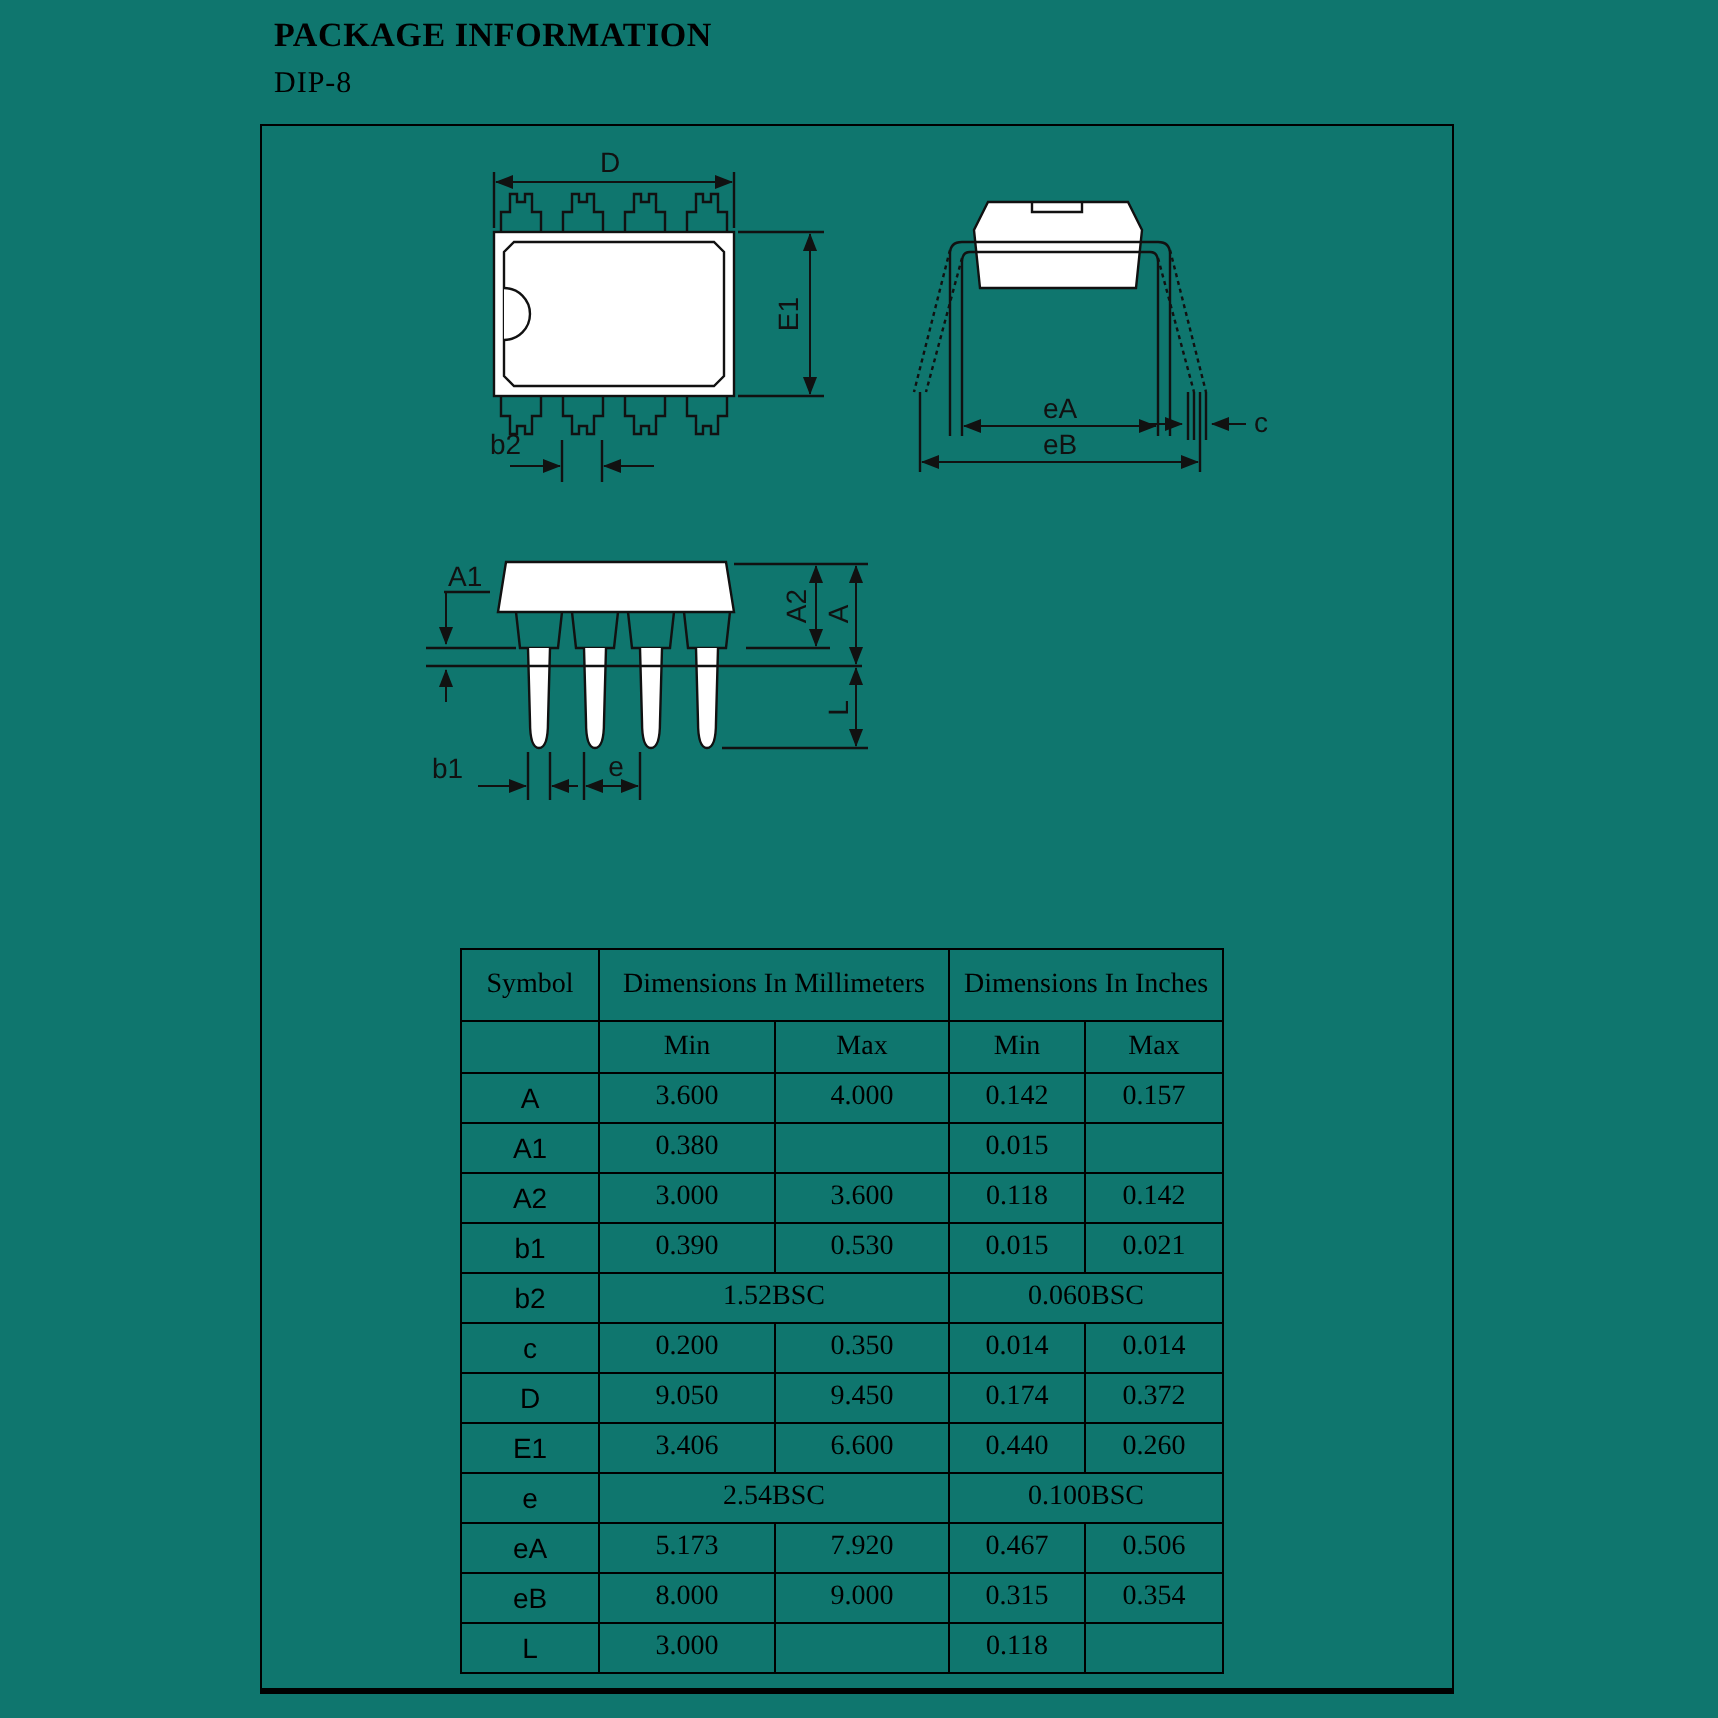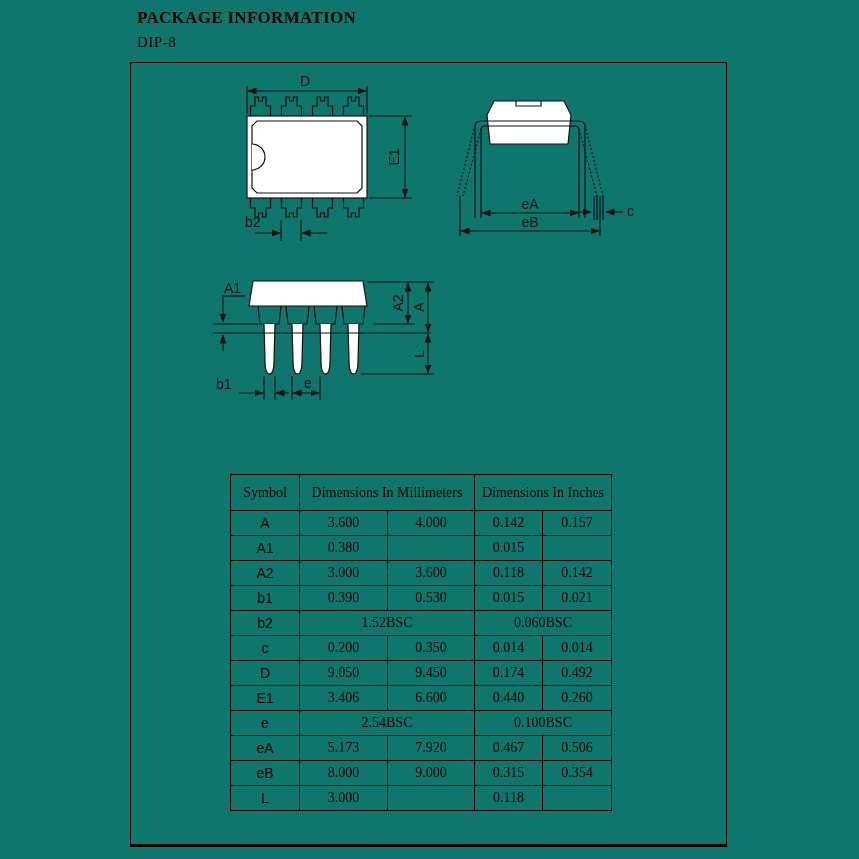--- a/index.html
+++ b/index.html
@@ -174,20 +174,27 @@
           <col style="width:87px">
           <col style="width:68px">
           <col style="width:69px">
         </colgroup>
       <tbody>
           <tr class="h1">
         <td>Symbol</td>
         <td colspan="2">Dimensions In Millimeters</td>
         <td colspan="2">Dimensions In Inches</td>
       </tr>
+      <tr class="h2">
+        <td></td>
+        <td>Min</td>
+        <td>Max</td>
+        <td>Min</td>
+        <td>Max</td>
+      </tr>
       <tr class="dr">
         <td class="sym">A</td>
         <td>3.600</td>
         <td>4.000</td>
         <td>0.142</td>
         <td>0.157</td>
       </tr>
       <tr class="dr">
         <td class="sym">A1</td>
         <td>0.380</td>
@@ -219,21 +226,21 @@
         <td>0.200</td>
         <td>0.350</td>
         <td>0.014</td>
         <td>0.014</td>
       </tr>
       <tr class="dr">
         <td class="sym">D</td>
         <td>9.050</td>
         <td>9.450</td>
         <td>0.174</td>
-        <td>0.492</td>
+        <td>0.372</td>
       </tr>
       <tr class="dr">
         <td class="sym">E1</td>
         <td>3.406</td>
         <td>6.600</td>
         <td>0.440</td>
         <td>0.260</td>
       </tr>
       <tr class="dr">
         <td class="sym">e</td>

